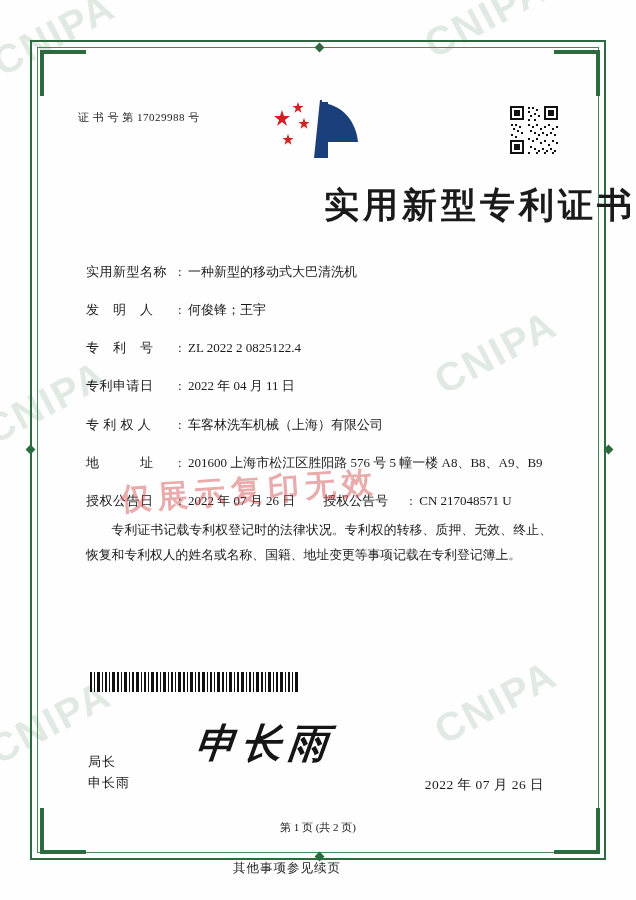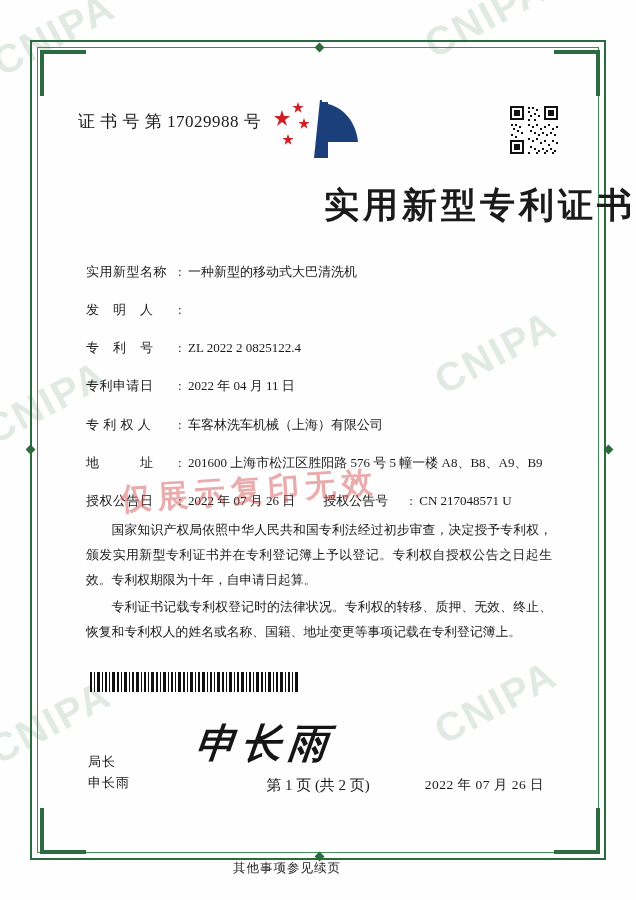--- a/index.html
+++ b/index.html
@@ -89,21 +89,21 @@
     white-space: nowrap;
     pointer-events: none;
     user-select: none;
     transform: rotate(-4deg);
   }
 
   
   .cert-no {
     position: absolute;
     left: 78px; top: 110px;
-    font-size: 17px;
+    font-size: 11px;
     letter-spacing: 0.5px;
   }
 
   
   .emblem {
     position: absolute;
     left: 268px; top: 96px;
     width: 104px; height: 70px;
   }
 
@@ -203,24 +203,24 @@
   .issue-date {
     position: absolute;
     right: 92px; top: 776px;
     font-size: 13.5px;
     letter-spacing: 0.5px;
   }
 
   
   .page-no {
     position: absolute;
-    left: 0; top: 776px;
+    left: 0; top: 820px;
     width: 636px;
     text-align: center;
-    font-size: 15px;
+    font-size: 11px;
   }
   .footer-note {
     position: absolute;
     left: 0; top: 860px;
     width: 574px;
     text-align: center;
     font-size: 12.5px;
     letter-spacing: 1px;
     color: #222;
   }
@@ -342,20 +342,21 @@
 
     <div class="field-row">
       <span class="field-label">实用新型名称</span>
       <span class="field-colon">:</span>
       <span class="field-value">一种新型的移动式大巴清洗机</span>
     </div>
 
     <div class="field-row">
       <span class="field-label">发　明　人</span>
       <span class="field-colon">:</span>
+      <span class="field-value">何俊锋；王宇</span>
     </div>
 
     <div class="field-row">
       <span class="field-label">专　利　号</span>
       <span class="field-colon">:</span>
       <span class="field-value">ZL 2022 2 0825122.4</span>
     </div>
 
     <div class="field-row">
       <span class="field-label">专利申请日</span>
@@ -381,21 +382,20 @@
       <span class="field-value">2022 年 07 月 26 日</span>
       <span class="field-label2">授权公告号</span>
       <span class="field-colon">:</span>
       <span class="field-value">CN 217048571 U</span>
     </div>
   </div>
 
   <div class="wm-red">仅展示复印无效</div>
 
   <div class="paras">
-    <p class="para">国家知识产权局依照中华人民共和国专利法经过初步审查，决定授予专利权，颁发实用新型专利证书并在专利登记簿上予以登记。专利权自授权公告之日起生效。专利权期限为十年，自申请日起算。</p>
     <p class="para">专利证书记载专利权登记时的法律状况。专利权的转移、质押、无效、终止、恢复和专利权人的姓名或名称、国籍、地址变更等事项记载在专利登记簿上。</p>
   </div>
 
   <div class="barcode">
     <svg viewBox="0 0 210 20" width="210" height="20">
       <g fill="#111">
         <rect x="0" y="0" width="2" height="20"></rect>
           <rect x="4" y="0" width="1" height="20"></rect>
         <rect x="7" y="0" width="3" height="20"></rect>
           <rect x="12" y="0" width="1" height="20"></rect>

